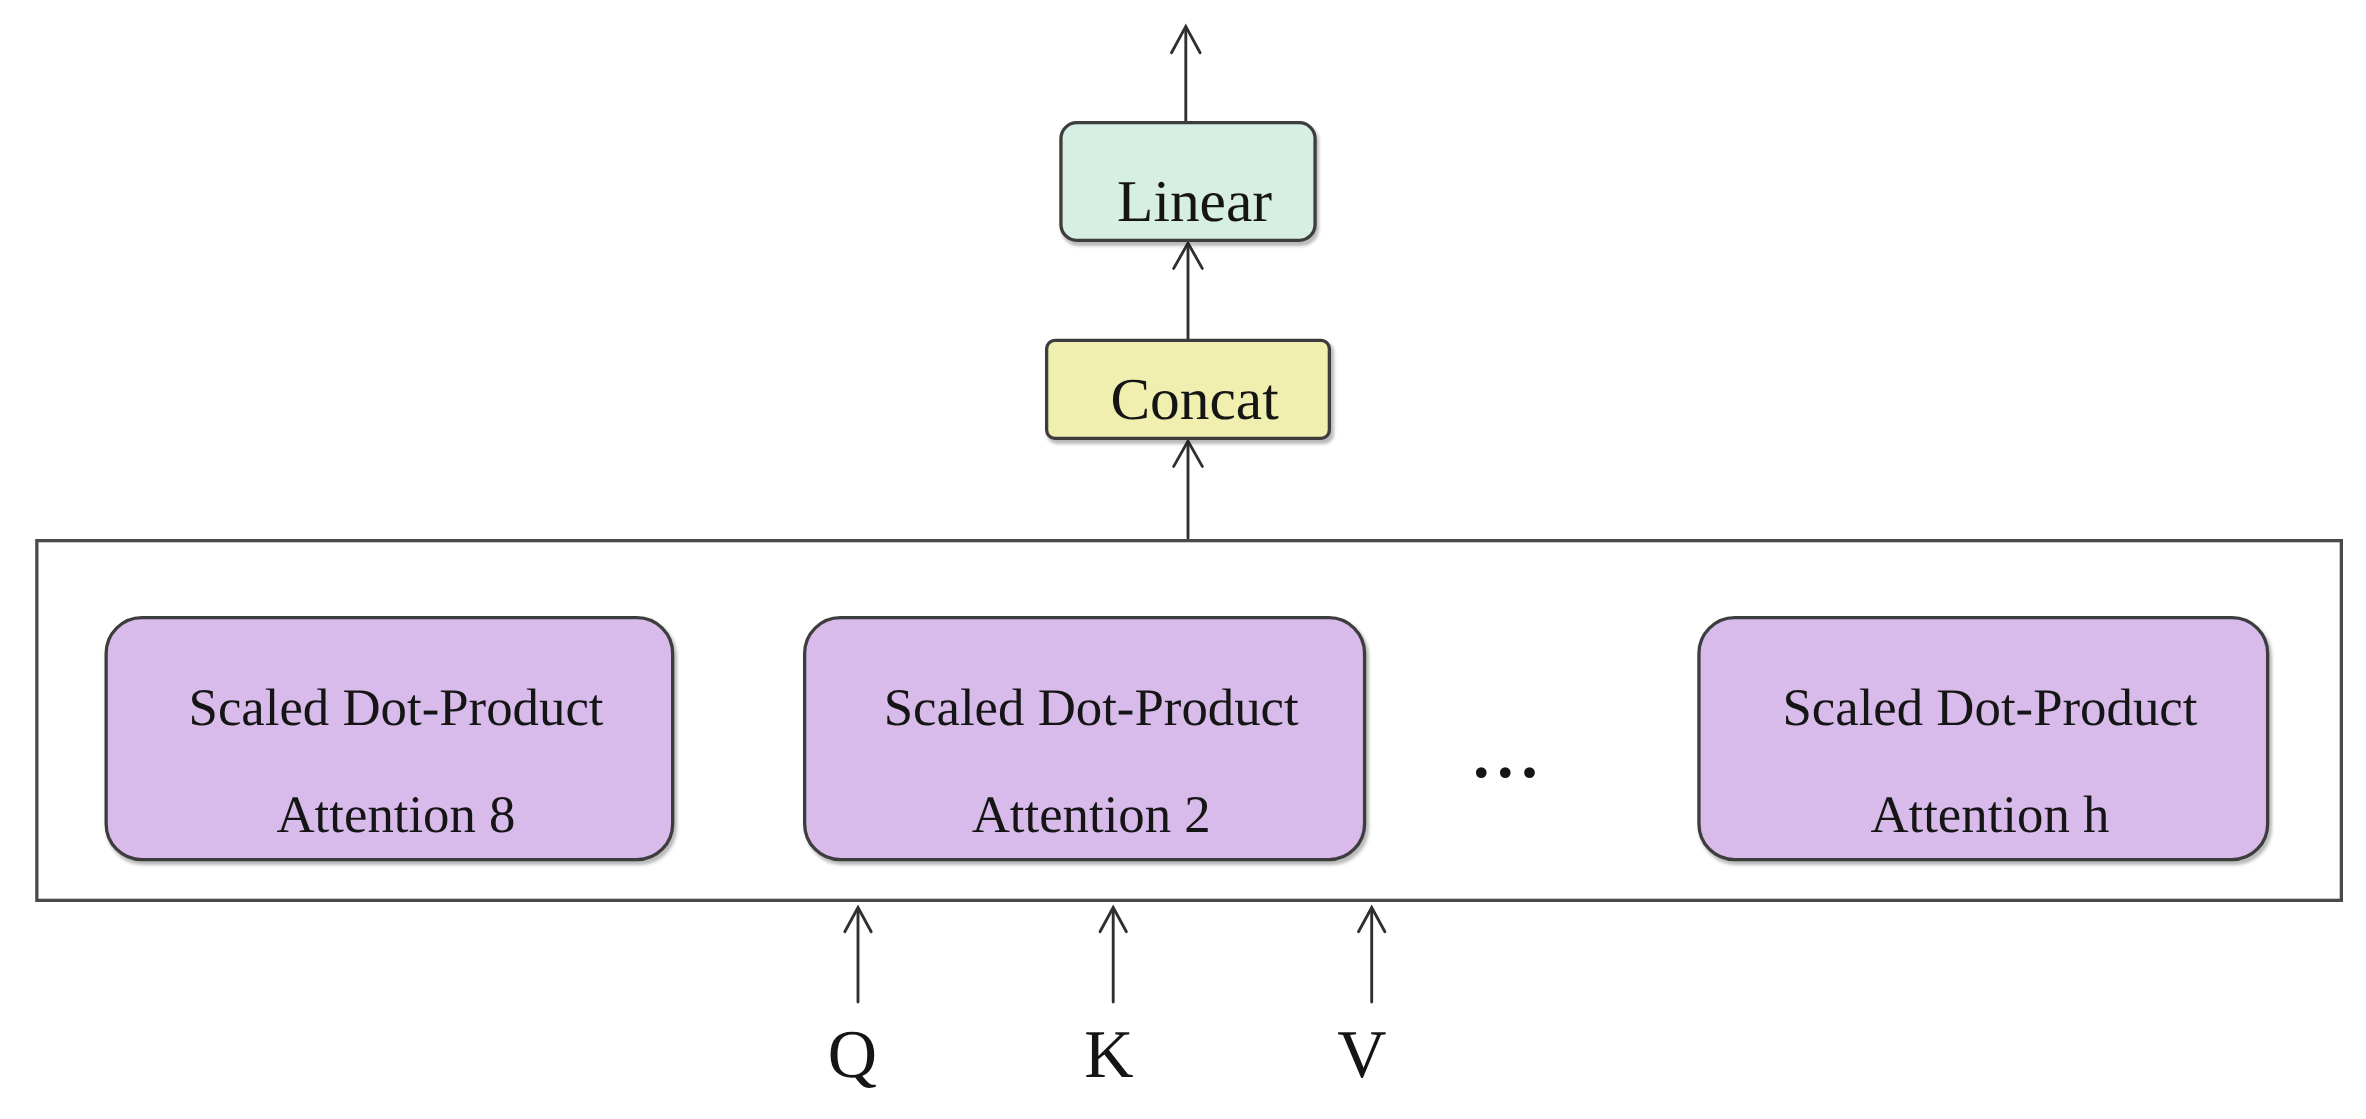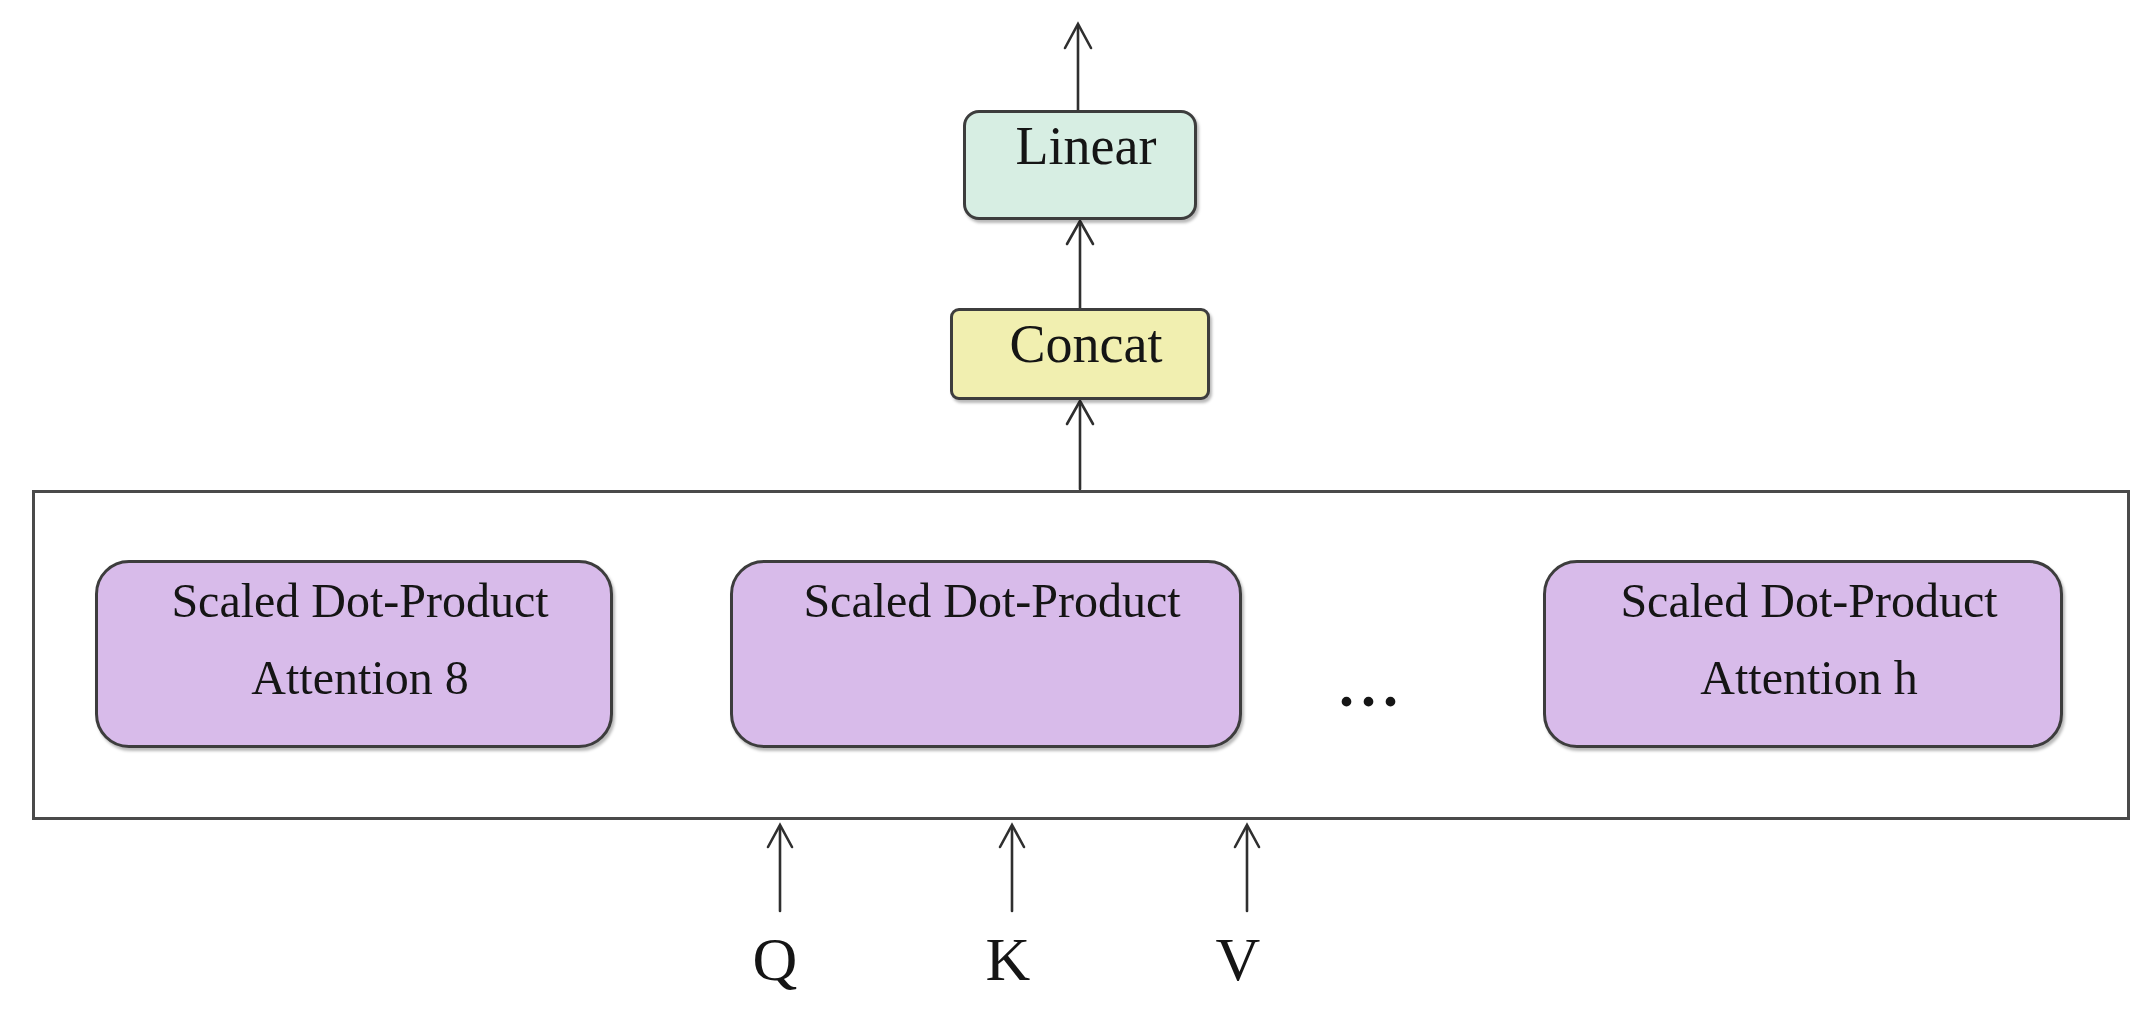--- a/index.html
+++ b/index.html
@@ -41,21 +41,21 @@
     left: 32px; top: 490px;
     width: 2098px; height: 330px;
     border: 3px solid var(--container-border);
     background: transparent;
   }
   .node {
     position: absolute;
     display: flex;
     flex-direction: column;
     align-items: center;
-    justify-content: flex-start;
+    justify-content: flex-end;
     text-align: center;
     border: 3px solid var(--node-border);
     box-shadow: 2px 3px 3px rgba(0,0,0,0.28);
     line-height: 1.25;
     padding-left: 12px;
   }
   .node-linear {
     left: 963px; top: 110px;
     width: 234px; height: 110px;
     border-radius: 16px;
@@ -64,25 +64,26 @@
   }
   .node-concat {
     left: 950px; top: 308px;
     width: 260px; height: 92px;
     border-radius: 9px;
     background: var(--concat-fill);
     font-size: 54px;
   }
   .node-head {
     top: 560px;
-    height: 188px;
+    height: 223px;
     border-radius: 34px;
     background: var(--head-fill);
     font-size: 48px;
     line-height: 1.6;
+    gap: 20px;
   }
   .node-head-1 { left: 95px;  width: 518px; }
   .node-head-2 { left: 730px; width: 512px; }
   .node-head-3 { left: 1543px; width: 520px; }
   .ellipsis {
     position: absolute;
     left: 1310px; top: 652px;
     width: 124px;
     text-align: center;
     font-size: 60px;
@@ -148,20 +149,21 @@
     <span>Concat</span>
   </div>
 
   <div class="node node-head node-head-1">
     <span>Scaled Dot-Product</span>
     <span>Attention 8</span>
   </div>
 
   <div class="node node-head node-head-2">
     <span>Scaled Dot-Product</span>
+    <span>Attention 2</span>
   </div>
 
   <div class="node node-head node-head-3">
     <span>Scaled Dot-Product</span>
     <span>Attention h</span>
   </div>
 
   <div class="ellipsis">...</div>
 
   <div class="input-label input-label-q">Q</div>

